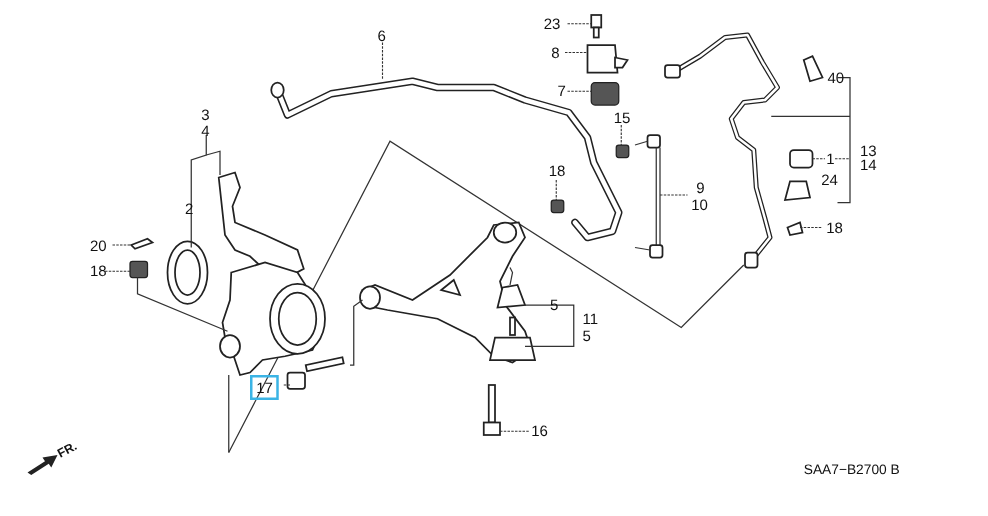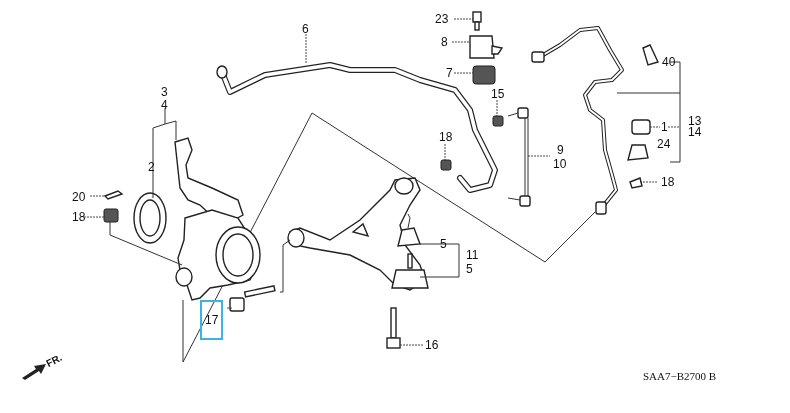--- a/index.html
+++ b/index.html
@@ -7,22 +7,22 @@
   #diagram { position: absolute; left: 0; top: 0; width: 790px; height: 413px; }
   .part { fill: #ffffff; stroke: #222; stroke-width: 1.4; }
   .partdark { fill: #555; stroke: #222; stroke-width: 1; }
   .leader { fill: none; stroke: #333; stroke-width: 0.9; stroke-dasharray: 2 1; }
   .guide { fill: none; stroke: #333; stroke-width: 1; }
   .bar { fill: none; stroke: #222; stroke-width: 6; stroke-linecap: round; stroke-linejoin: round; }
   .barin { fill: none; stroke: #fff; stroke-width: 3.6; stroke-linecap: round; stroke-linejoin: round; }
   .wire { fill: none; stroke: #222; stroke-width: 4; stroke-linecap: round; stroke-linejoin: round; }
   .wirein { fill: none; stroke: #fff; stroke-width: 2; stroke-linecap: round; stroke-linejoin: round; }
   .lbl { position: absolute; font-size: 12px; color: #111; line-height: 12px; white-space: nowrap; }
-  .lbl.hl { border: 2px solid #3bb4e5; padding: 12px 3px; }
-  .code { position: absolute; font-family: Liberation Serif, serif; font-size: 11px; color: #111; white-space: nowrap; }
+  .lbl.hl { border: 2px solid #3bb4e5; padding: 2px 3px; }
+  .code { position: absolute; font-family: Liberation Sans, sans-serif; font-size: 11px; color: #111; white-space: nowrap; }
   .fr { position: absolute; font-size: 10px; font-weight: bold; color: #111; transform: rotate(-28deg); }
 </style>
 </head>
 <body>
 
 <svg id="diagram" viewBox="0 0 790 413" xmlns="http://www.w3.org/2000/svg">
 
   <g>
     <polyline class="guide" points="183,362 183,300"></polyline>
     <polyline class="guide" points="183,362 312,113 545,262 595,212"></polyline>

